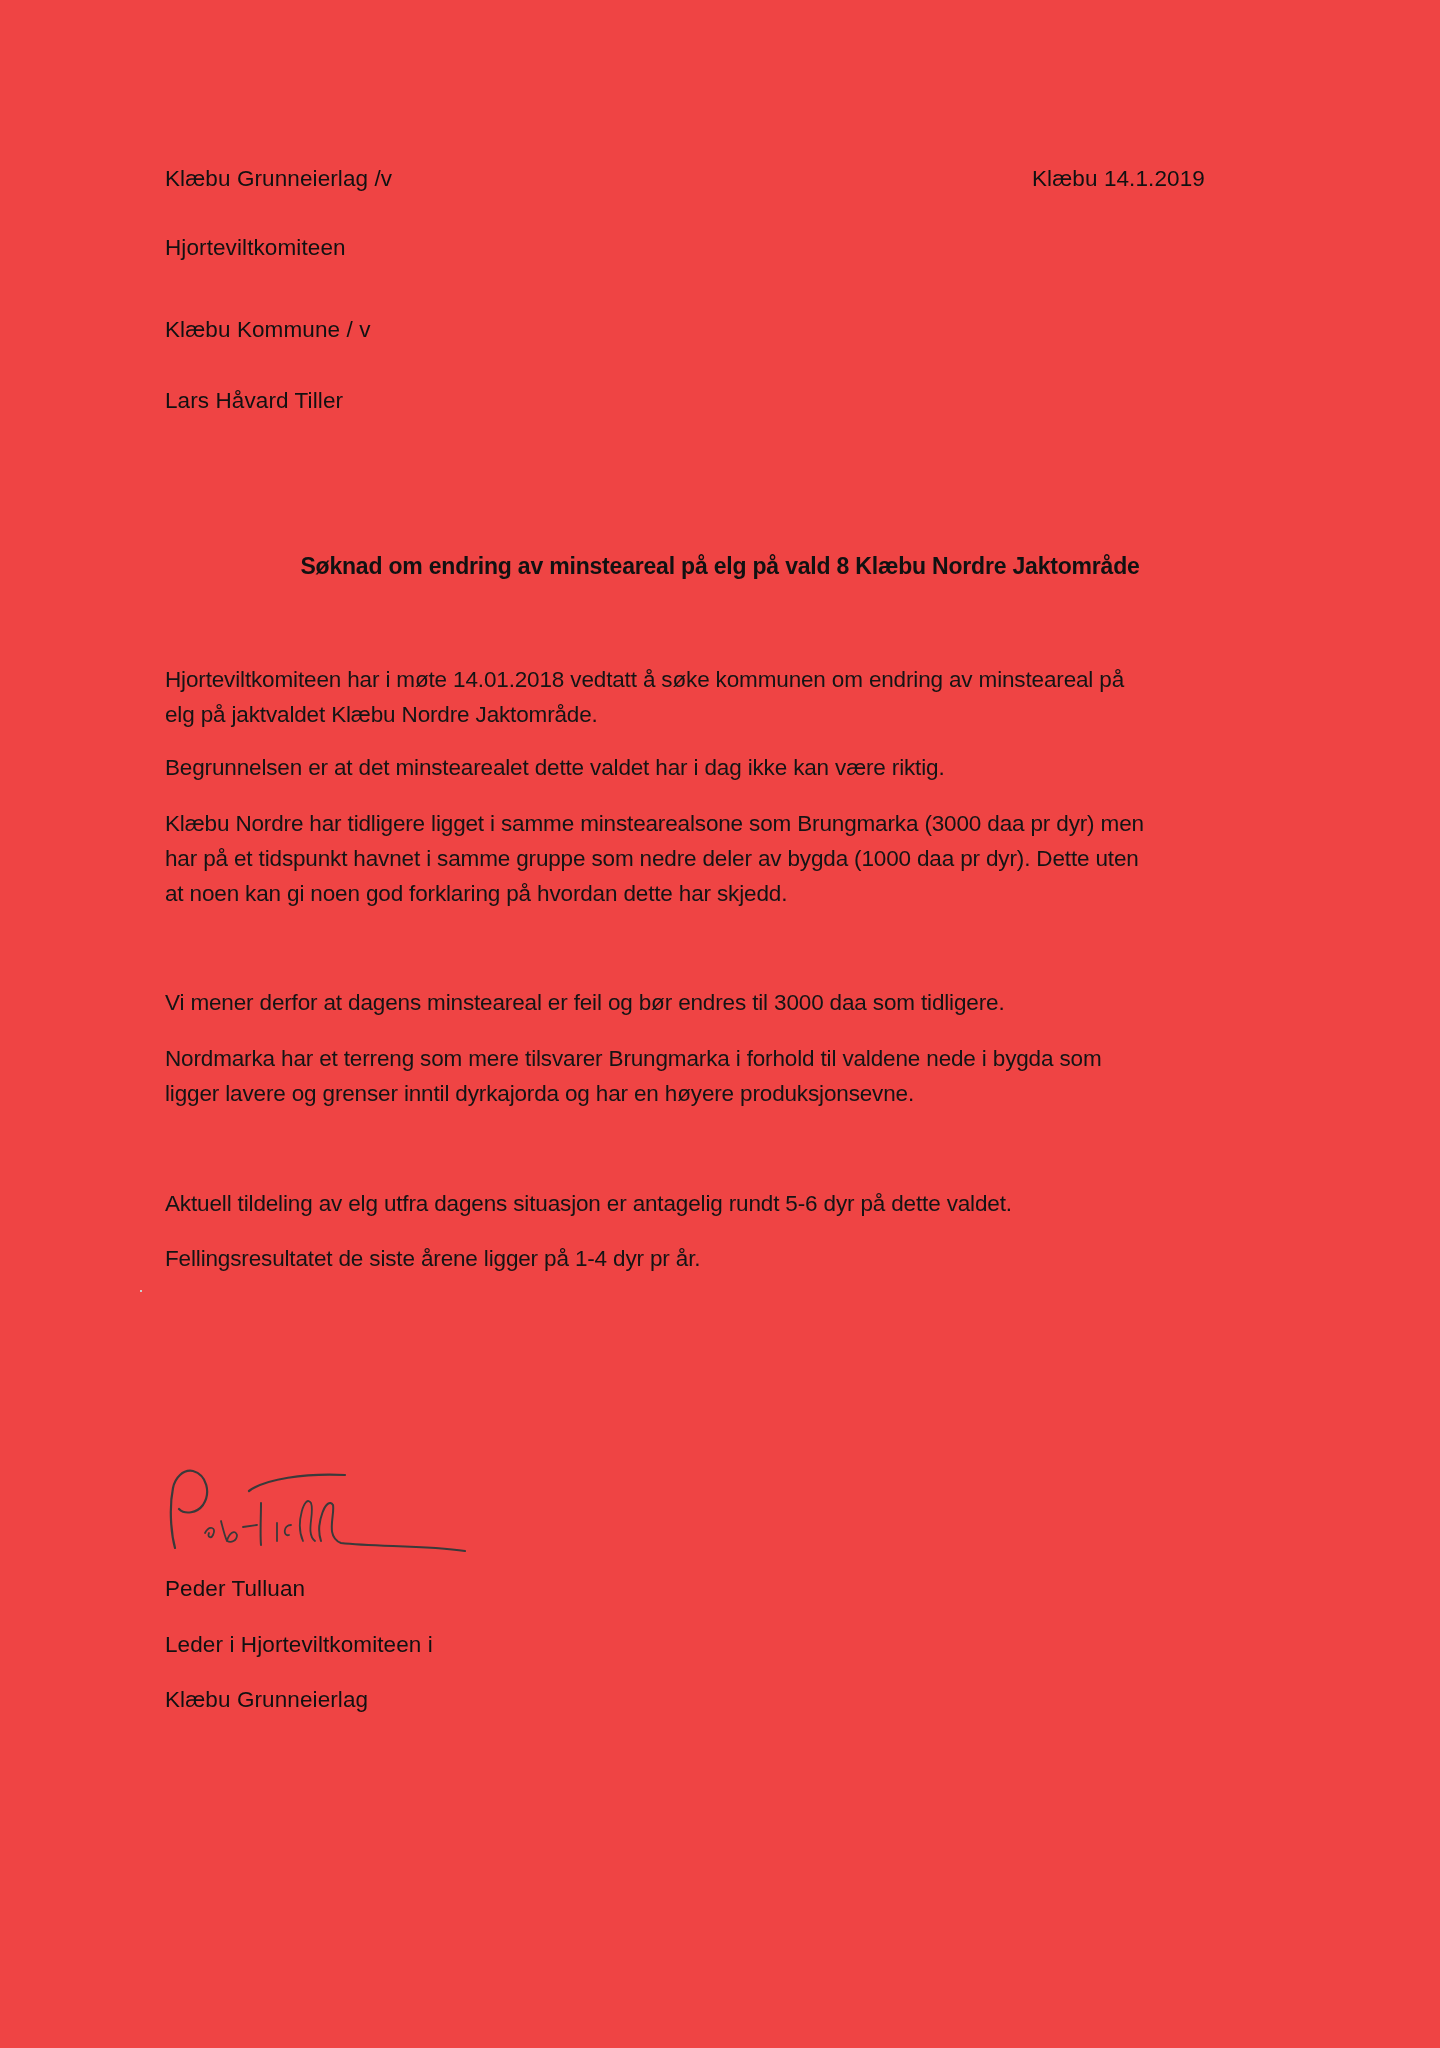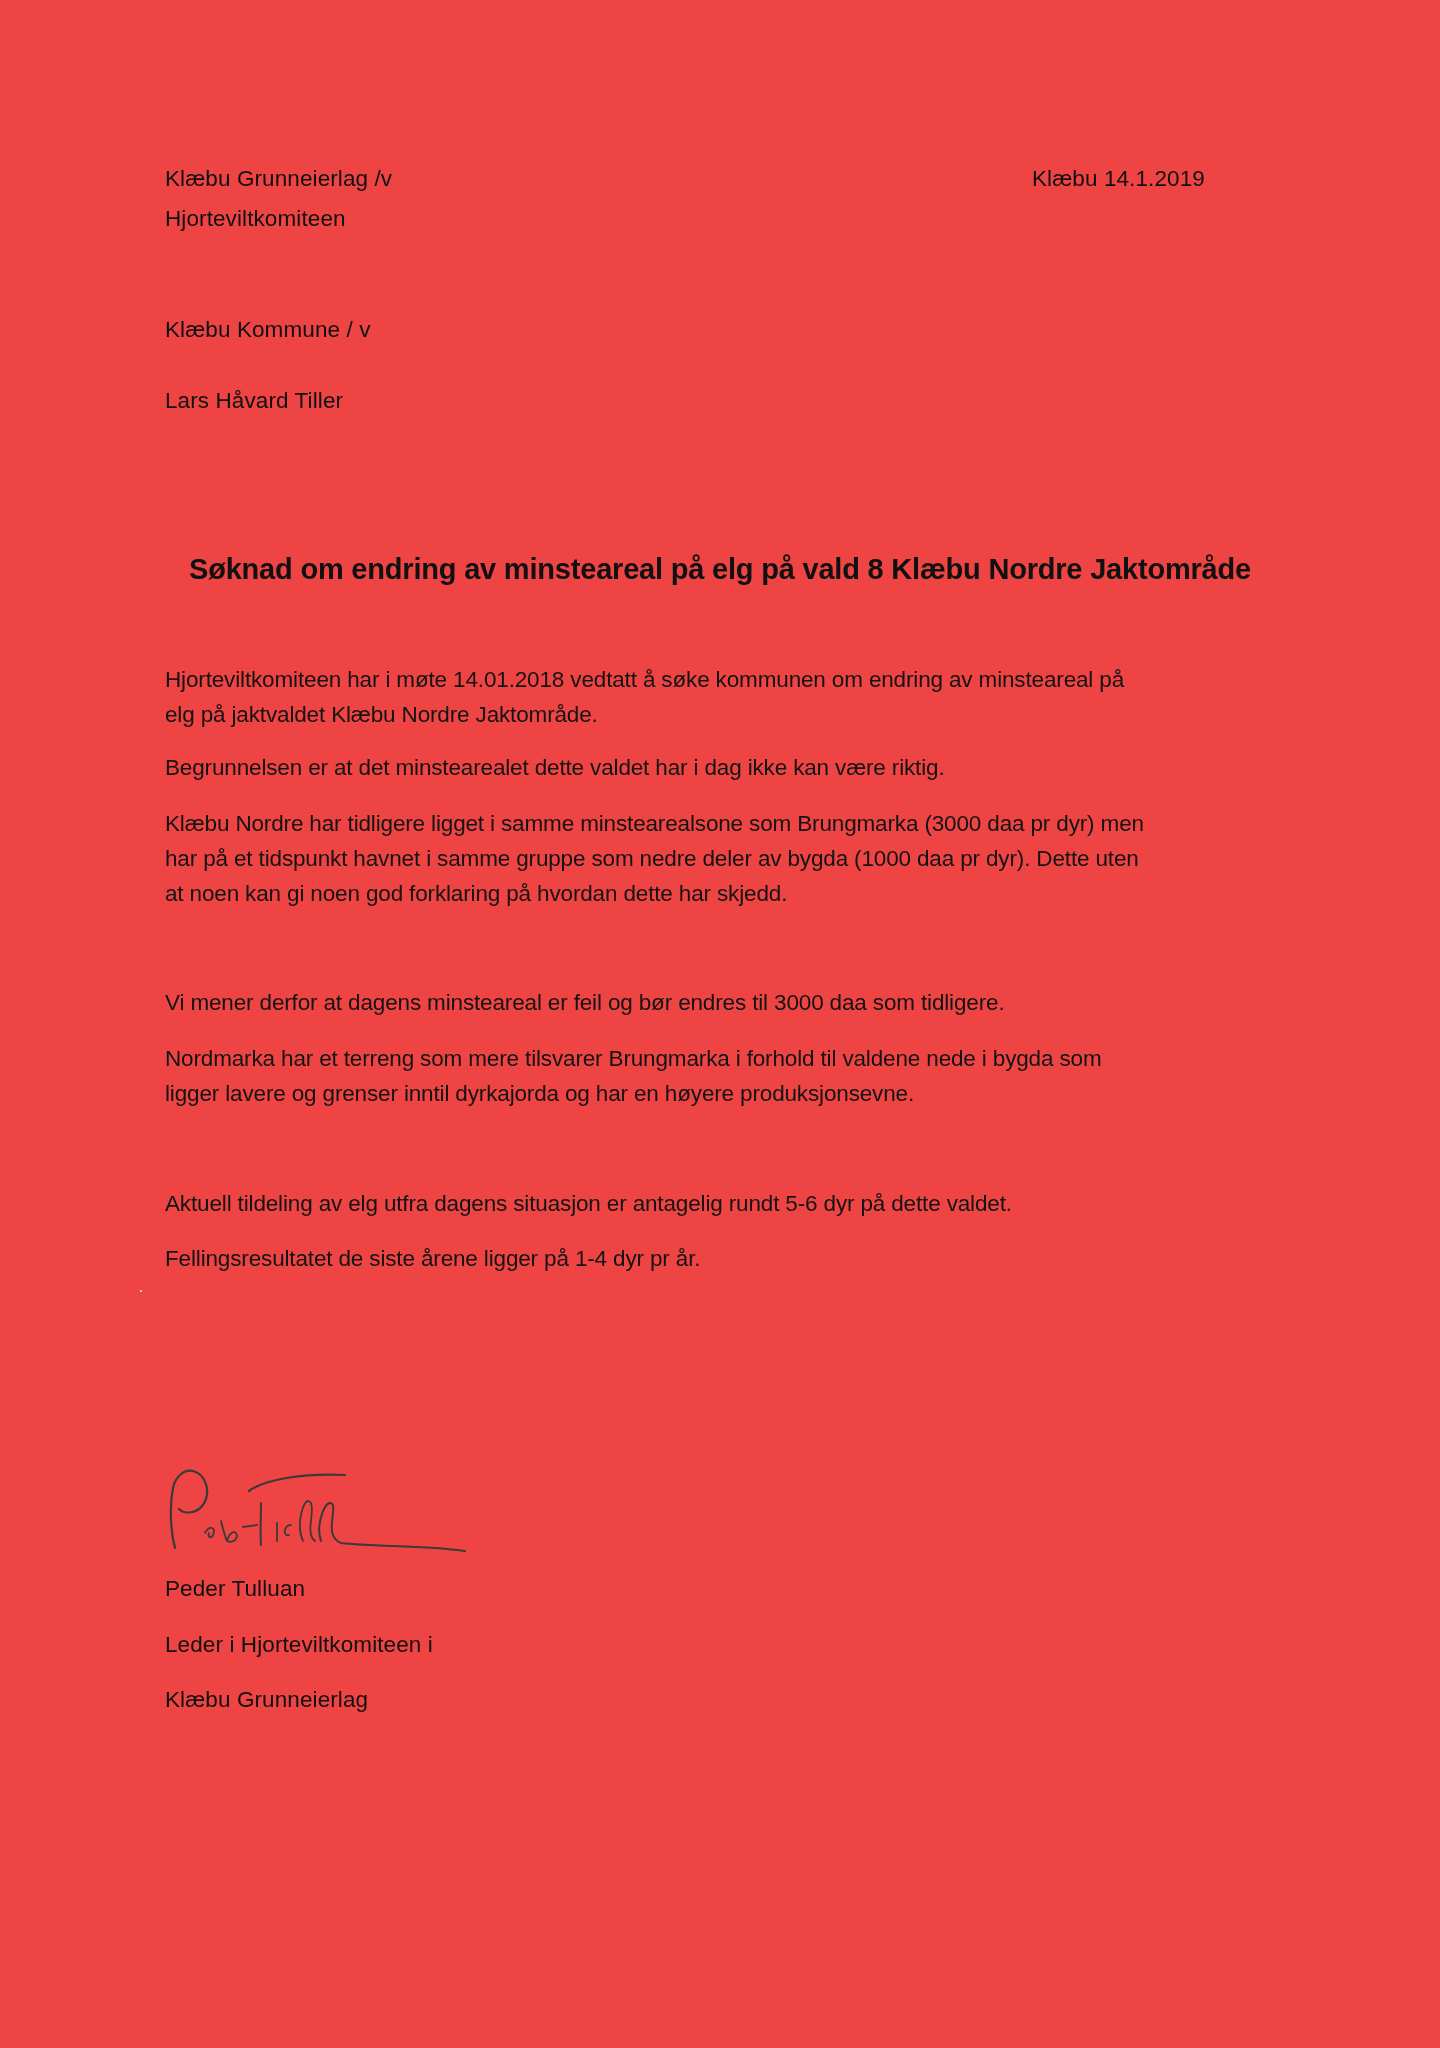--- a/index.html
+++ b/index.html
@@ -40,21 +40,21 @@
     .body-text p {
       margin: 0;
       white-space: pre-line;
     }
     .title {
       position: absolute;
       left: 0;
       width: 1440px;
       top: 553px;
       text-align: center;
-      font-size: 29px;
+      font-size: 23px;
       font-weight: bold;
       letter-spacing: -0.2px;
       color: #111111;
     }
     .signature {
       position: absolute;
       left: 165px;
       top: 1463px;
       width: 320px;
       height: 100px;
@@ -67,21 +67,21 @@
       height: 2px;
       background: #cccccc;
     }
   </style>
 </head>
 <body>
 
 <div class="page">
 
   <div class="line" style="left:165px; top:165px;">Klæbu Grunneierlag /v</div>
-  <div class="line" style="left:165px; top:205px;text-align:center;">Hjorteviltkomiteen</div>
+  <div class="line" style="left:165px; top:234px;text-align:center;">Hjorteviltkomiteen</div>
 
   <div class="line" style="left:1032px; top:165px;">Klæbu 14.1.2019</div>
 
   <div class="line" style="left:165px; top:316px;">Klæbu Kommune / v</div>
   <div class="line" style="left:165px; top:387px;">Lars Håvard Tiller</div>
 
   <div class="title">Søknad om endring av minsteareal på elg på vald 8 Klæbu Nordre Jaktområde</div>
 
   <div class="body-text" style="top:662px;">
     <p>Hjorteviltkomiteen har i møte 14.01.2018 vedtatt å søke kommunen om endring av minsteareal på

